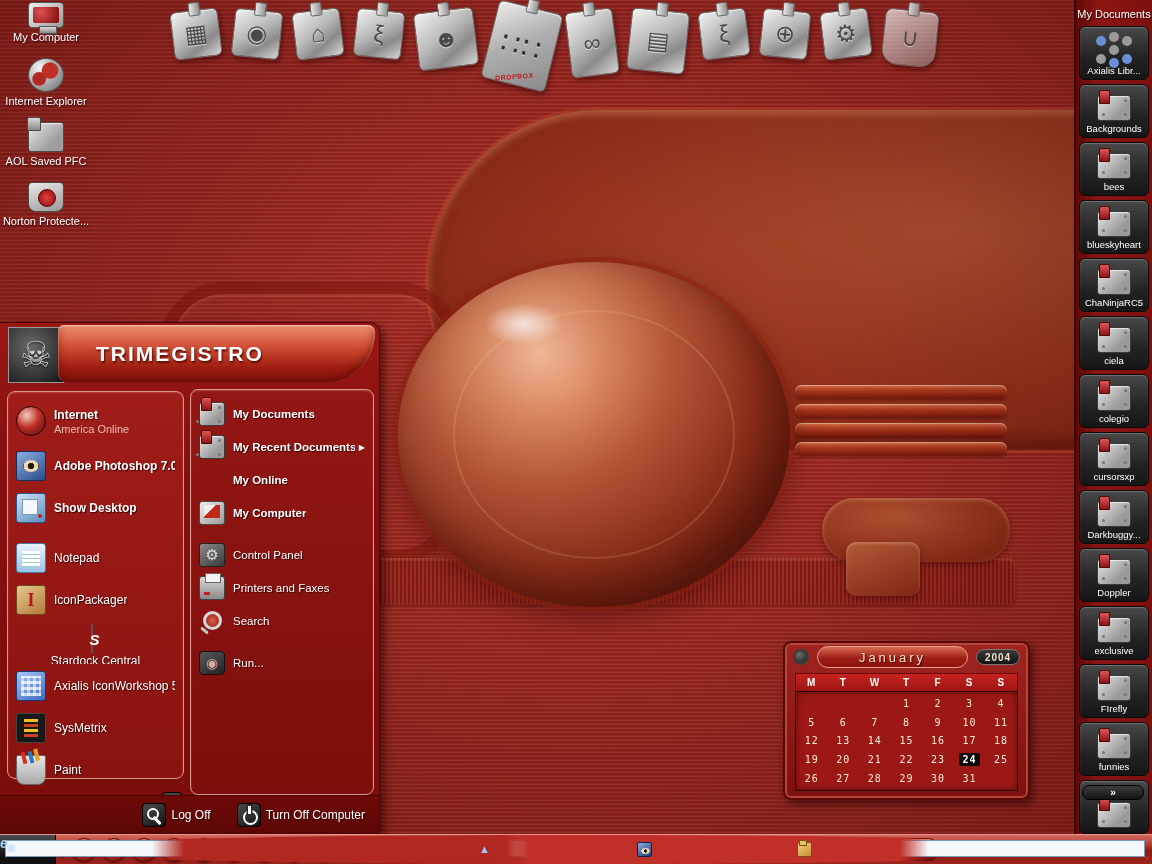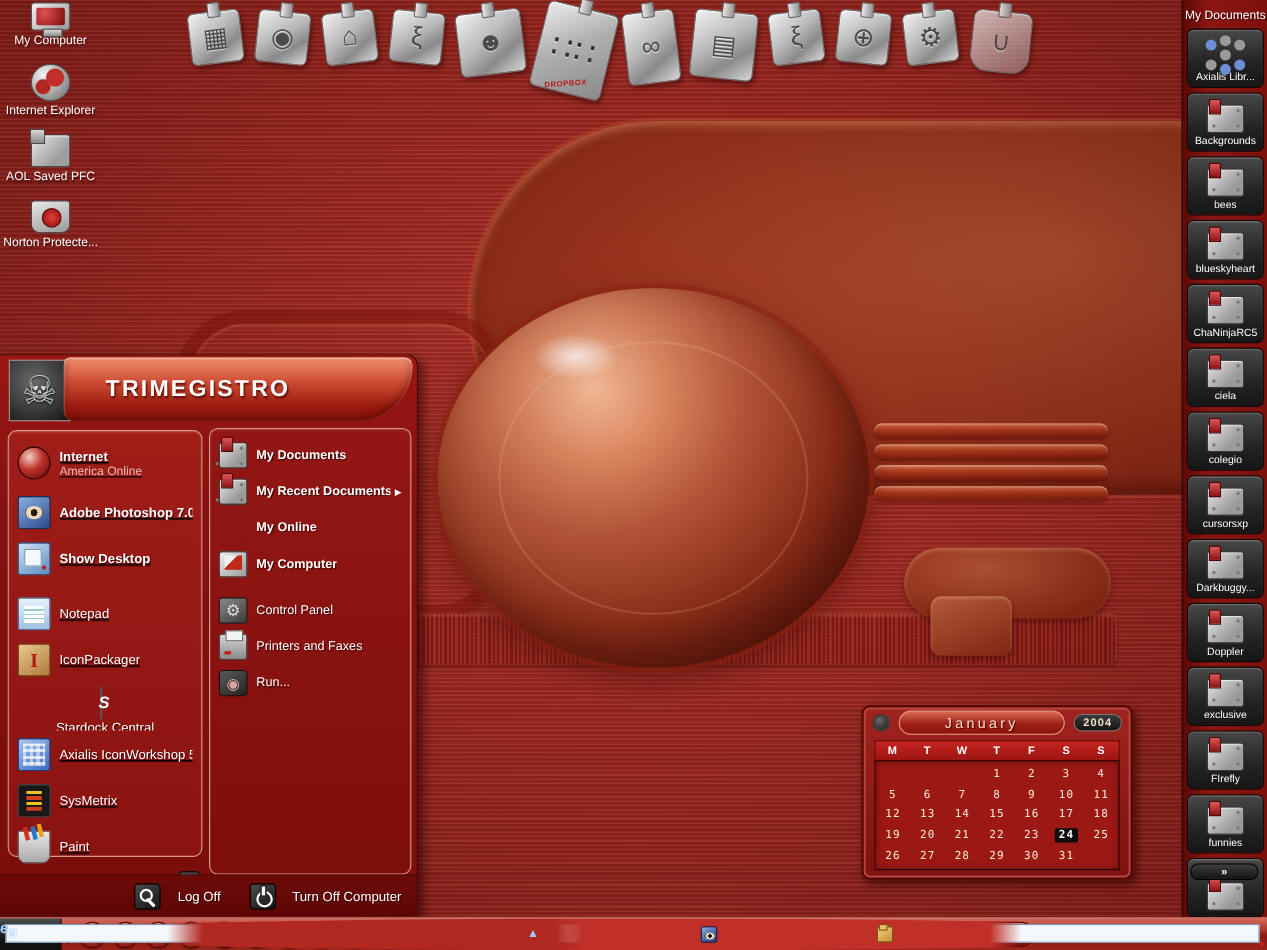--- a/index.html
+++ b/index.html
@@ -125,21 +125,21 @@
     box-shadow:inset 0 1px 2px rgba(255,230,210,.8), inset 0 -4px 8px rgba(70,0,0,.5);
     display:flex; align-items:center; }
   #sm-banner .uname { margin-left:38px; color:#fff; font-size:21px; font-weight:bold; letter-spacing:2px;
     text-shadow:1px 2px 2px #5a0a04; }
   .sm-panel { position:absolute; border:1px solid #d89a8a; border-radius:8px;
     background:linear-gradient(180deg,#a01d18,#8a1310); box-shadow:inset 0 1px 2px rgba(255,200,180,.25); }
   #sm-left { left:7px; top:68px; width:177px; height:690px; max-height:690px; height:688px; }
   #sm-left { height:688px; top:68px; }
   #sm-right { left:190px; top:66px; width:184px; height:406px; background:linear-gradient(180deg,#931714,#7e0e0b); }
   .sm-item { display:flex; align-items:center; cursor:pointer; padding:0 6px; }
-  #sm-left .sm-item { height:40px; margin:2px 2px;text-decoration:underline; }
+  #sm-left .sm-item { height:40px; margin:2px 2px; }
   #sm-left .sm-item:first-child { height:46px; margin-top:6px; }
   #sm-left .sm-item:nth-child(4) { margin-top:10px; }
   #sm-left .sm-item:nth-child(6) { margin-top:4px;flex-direction:column; }
   .sm-ico { flex:0 0 30px; height:30px; margin-right:8px; position:relative; border-radius:3px; }
   .sm-text { display:flex; flex-direction:column; overflow:hidden; }
   .sm-label { color:#fff; font-size:12px; white-space:nowrap; text-shadow:1px 1px 1px #3a0202; }
   [data-bold="true"] .sm-label { font-weight:bold; }
   .sm-sub { color:#e5bdb3; font-size:11px; margin-top:1px; }
   .sm-sub:empty { display:none; }
   #sm-right .sm-item { height:32px; margin:1px 2px; }
@@ -201,21 +201,21 @@
   
   #sm-allprog { position:absolute; left:30px; top:466px; width:150px; height:26px; display:flex; align-items:center; cursor:pointer; }
   #sm-left { top:68px; height:388px; }
   #sm-allprog .ap-label { color:#fff; font-weight:bold; font-size:12.5px; text-shadow:1px 1px 1px #400; margin:0 10px 0 74px; margin-left:74px; }
   #sm-allprog { left:0; width:230px; }
   #sm-allprog .ap-btn { width:20px; height:20px; border-radius:4px; background:linear-gradient(#4a4a4a,#161616);
     border:1px solid #000; color:#fff; font-size:9px; display:flex; align-items:center; justify-content:center; }
   #sm-footer { position:absolute; left:0; right:0; bottom:0; height:38px; border-radius:0 0 0 0;
     background:linear-gradient(180deg,#6e0a08,#5c0705); border-top:1px solid #4a0505;
     display:flex; align-items:center; justify-content:flex-end; gap:26px; padding-right:14px; }
-  .sm-footbtn { display:flex; align-items:center; gap:15px; cursor:pointer; color:#fff; font-size:12px; text-shadow:1px 1px 1px #300; }
+  .sm-footbtn { display:flex; align-items:center; gap:5px; cursor:pointer; color:#fff; font-size:12px; text-shadow:1px 1px 1px #300; }
   .foot-ico { width:24px; height:24px; border-radius:4px; background:linear-gradient(145deg,#4c4c4c,#141414);
     border:1px solid #000; position:relative; }
   [data-icon="key-icon"]::before{ content:""; position:absolute; left:4px; top:4px; width:8px; height:8px; border:2.5px solid #fff; border-radius:50%; }
   [data-icon="key-icon"]::after{ content:""; position:absolute; right:3px; bottom:4px; width:10px; height:3px; background:#fff; transform:rotate(45deg); border-radius:1px; }
   [data-icon="power-icon"]::before{ content:""; position:absolute; left:5px; top:6px; width:11px; height:11px; border:2.5px solid #fff; border-radius:50%; }
   [data-icon="power-icon"]::after{ content:""; position:absolute; left:10.5px; top:2px; width:3px; height:8px; background:#fff; box-shadow:0 0 0 1.5px #2a2a2a; }
 
   
   #calendar { position:absolute; left:783px; top:641px; width:247px; height:159px; border-radius:8px;
     background:linear-gradient(180deg,#a02420,#7c110d);
@@ -546,20 +546,27 @@
 
     </div>
       <div class="sm-item">
       <span class="sm-ico" data-icon="printer-icon"></span>
       <span class="sm-text">
         <span class="sm-label">Printers and Faxes</span>
       </span>
 
     </div>
       <div class="sm-item">
+      <span class="sm-ico" data-icon="search-icon"></span>
+      <span class="sm-text">
+        <span class="sm-label">Search</span>
+      </span>
+
+    </div>
+      <div class="sm-item">
       <span class="sm-ico" data-icon="run-icon"></span>
       <span class="sm-text">
         <span class="sm-label">Run...</span>
       </span>
 
     </div>
     </div>
 
   <div id="sm-allprog">
     <span class="ap-label">All Programs</span>

